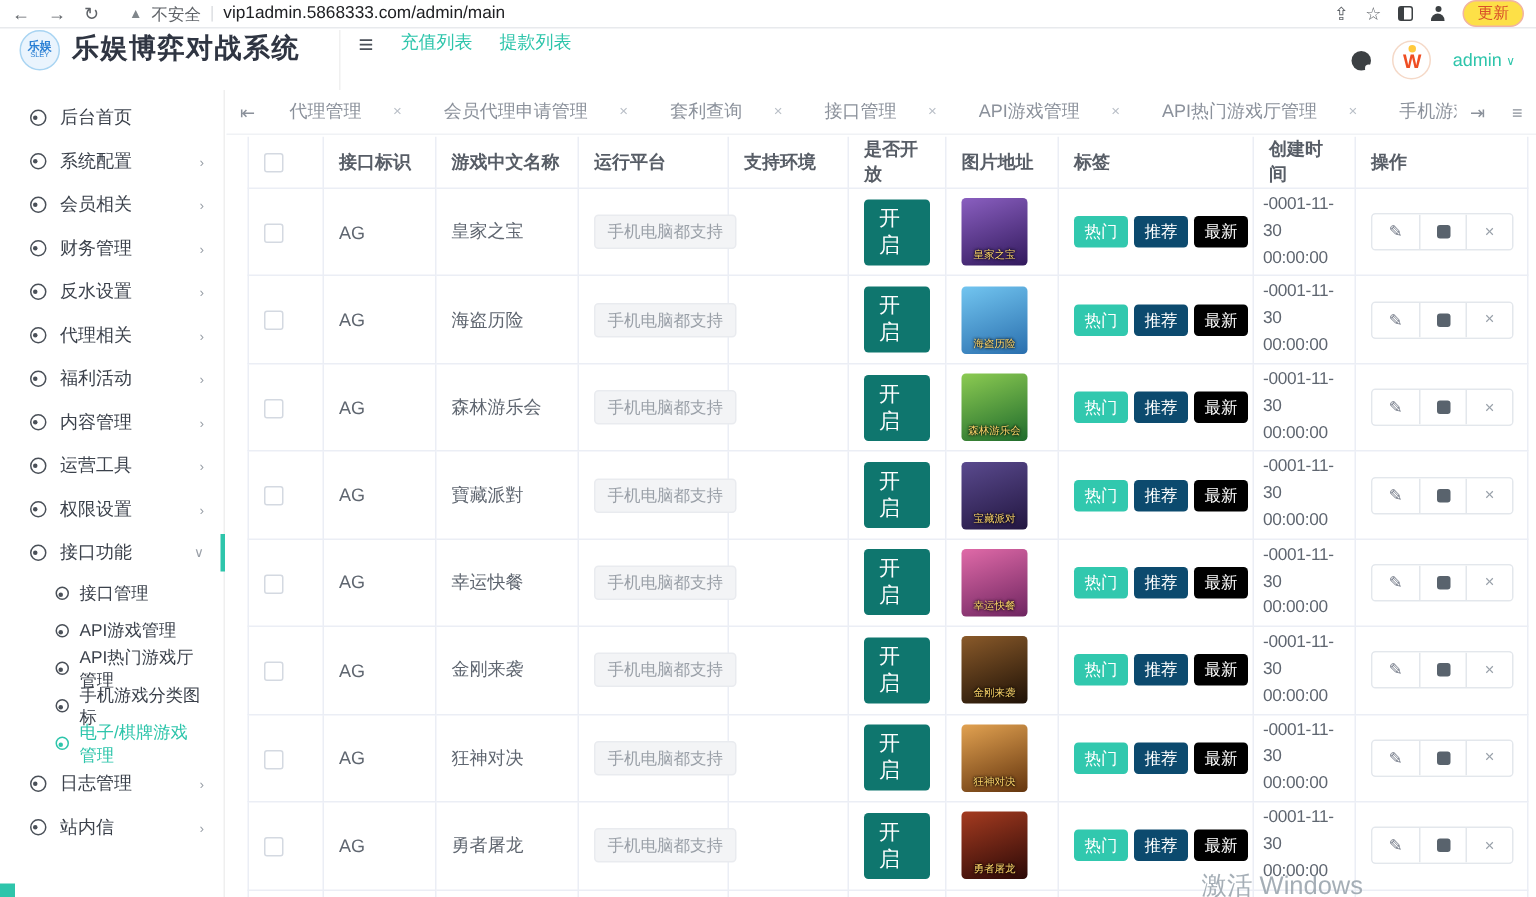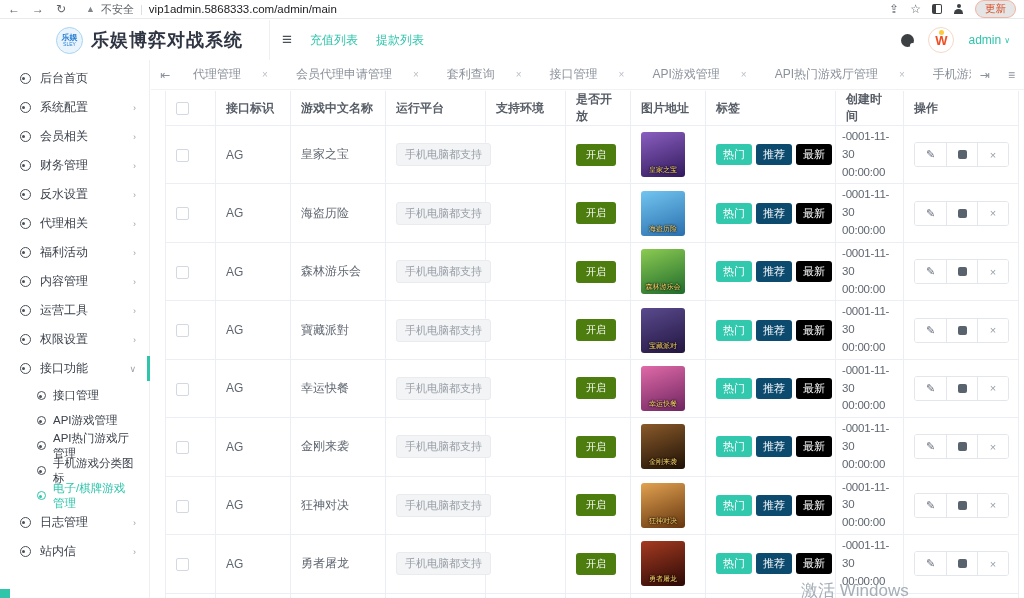--- a/index.html
+++ b/index.html
@@ -14,25 +14,25 @@
   .site-chip { display:flex; align-items:center; gap:6px; margin-left:8px; }
   .warn-ico { font-size:9px; color:#80868b; }
   .chip-div { color:#dadce0; }
   .url { color:#202124; font-size:11.5px; }
   .b-right { margin-left:auto; display:flex; align-items:center; gap:11px; }
   .b-right .b-ico { margin:0; }
   .panel-ico { width:10px; height:10px; border:1.5px solid #3c4043; border-left-width:4px; border-radius:2px; }
   .person-ico { width:11px; height:11px; position:relative; }
   .person-ico::before { content:""; position:absolute; left:3.5px; top:0; width:4px; height:4px; border-radius:50%; background:#3c4043; }
   .person-ico::after { content:""; position:absolute; left:1px; top:5px; width:9px; height:5px; border-radius:5px 5px 0 0; background:#3c4043; }
-  .update-btn { border:1px solid #f1b3a2; color:#d9502a; border-radius:9px; padding:1px 9px; font-size:10.5px; background:#e5e5e5; }
+  .update-btn { border:1px solid #f1b3a2; color:#d9502a; border-radius:9px; padding:1px 9px; font-size:10.5px; background:#fde047; }
 
   
   .appheader { position:absolute; top:20px; left:0; right:0; height:40px; background:#fff;
-    display:flex; align-items:center; z-index:20;margin-left:43px; }
+    display:flex; z-index:20; }
   .logo { width:27px; height:27px; border-radius:50%; background:#eaf4fd; border:1px solid #a8d4f2;
     margin-left:13px; display:flex; flex-direction:column; align-items:center; justify-content:center; line-height:1; }
   .logo .l1 { font-size:8px; color:#2a7fd4; font-weight:bold; }
   .logo .l2 { font-size:5px; color:#2a7fd4; }
   .apptitle { font-size:18px; font-weight:bold; color:#2f3542; margin-left:8px; letter-spacing:1px; }
   .hd-sep { width:1px; height:40px; background:#f0f0f0; margin-left:26px; }
   .burger { font-size:17px; color:#4a5058; margin-left:12px; }
   .hnav { display:flex; gap:18px; margin-left:18px; }
   .hnav a { color:#2ec5ab; font-size:12px; text-decoration:none; }
   .hd-right { margin-left:auto; display:flex; align-items:center; gap:14px; padding-right:14px; }
@@ -77,21 +77,21 @@
   col.c-check{width:50px} col.c-if{width:75px} col.c-name{width:95px} col.c-plat{width:100px}
   col.c-env{width:80px} col.c-open{width:65px} col.c-img{width:75px} col.c-tags{width:130px}
   col.c-date{width:68px} col.c-ops{width:115px}
   th { font-size:12px; color:#575d66; font-weight:bold; text-align:left; height:26px;
     padding:0 10px; border:1px solid #ebeef5; border-top:none; }
   td { font-size:12px; color:#5f6670; padding:2px 10px; border:1px solid #ebeef5; vertical-align:middle; }
   tbody tr { height:50px; }
   .checkbox { display:inline-block; width:13px; height:13px; border:1px solid #d4d9e1; border-radius:2px; background:#fff; vertical-align:middle; }
   .plat-tag { display:inline-block; background:#f3f4f6; border:1px solid #e9ebef; color:#9aa0a8;
     font-size:11px; padding:3px 8px; border-radius:3px; white-space:nowrap; }
-  .open-btn { display:inline-block; background:#4d7c0f; color:#fff; font-size:10px; padding:4px 10px; border-radius:3px; }
+  .open-btn { display:inline-block; background:#0f766e; color:#fff; font-size:14px; padding:4px 10px; border-radius:3px; }
   .thumb { width:44px; height:45px; border-radius:3px; display:flex; align-items:flex-end; justify-content:center; overflow:hidden; }
   .thumb .cap { font-size:7px; color:#ffd76a; text-shadow:0 0 2px #000,0 0 2px #000; white-space:nowrap; margin-bottom:2px; }
   .tagrow { white-space:nowrap; }
   .tag { display:inline-block; color:#fff; font-size:11px; padding:3px 7px; border-radius:3px; margin-right:4px; }
   .tag.hot{background:#31c8ae} .tag.rec{background:#0c4a6e} .tag.new{background:#000000}
   .created { font-size:11.5px; color:#5f6670; line-height:1.55; letter-spacing:-0.2px; padding:0; }
   td.datecell { padding:2px 6px; }
   .ops { display:inline-flex; border:1px solid #e3e7ec; border-radius:3px; overflow:hidden; vertical-align:middle; }
   .op { width:31px; height:23px; display:flex; align-items:center; justify-content:center;
     background:#fff; border-left:1px solid #e3e7ec; color:#6b7280; font-size:11px; cursor:pointer; }

